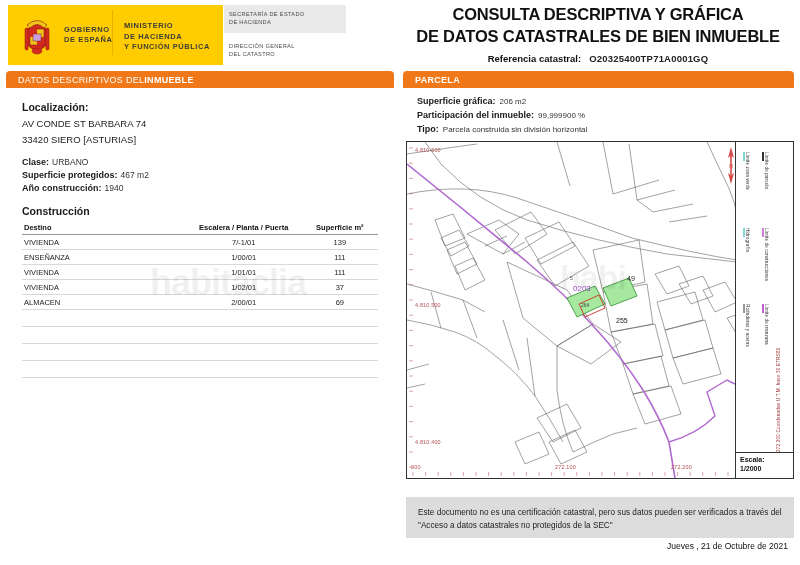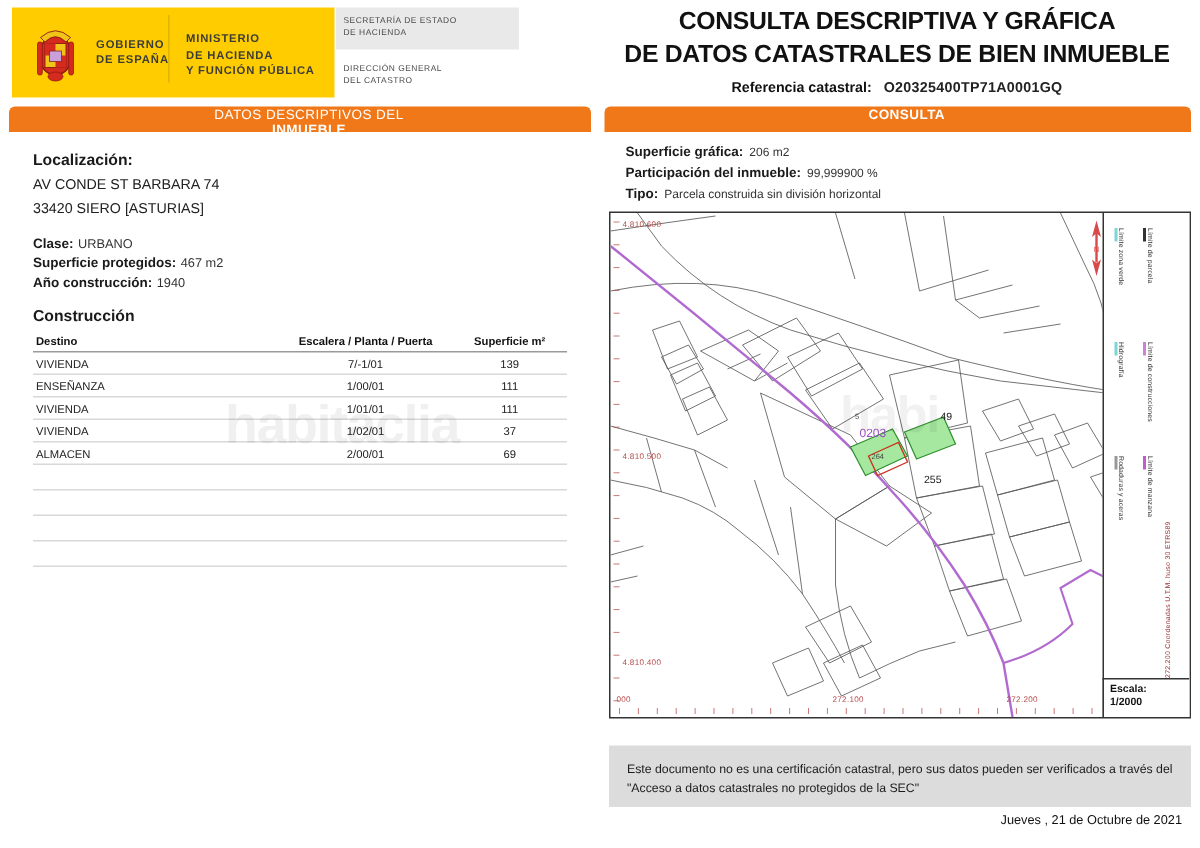--- a/index.html
+++ b/index.html
@@ -48,21 +48,21 @@
   }
   .ref-line{margin-top:5px;font-size:9.5px;}
   .ref-label{font-weight:bold;color:#111;}
   .ref-value{font-weight:bold;color:#222;margin-left:8px;letter-spacing:.2px;}
 
   
   .panel-head{
     position:absolute;height:17px;
     background:#F07818;border-radius:4px 4px 0 0;
     color:#ffffff;font-size:9px;font-weight:bold;letter-spacing:.3px;
-    display:flex;align-items:center;padding-left:12px;box-sizing:border-box;flex-direction:column;
+    display:flex;align-items:center;padding-left:12px;box-sizing:border-box;
   }
   #headLeft{left:6px;top:71px;width:388px;}
   #headRight{left:403px;top:71px;width:391px;}
   .panel-head .light{font-weight:normal;}
 
   
   .left-body{position:absolute;left:6px;top:88px;width:388px;}
   .loc-title{font-size:10.5px;font-weight:bold;margin:13px 0 0 16px;}
   .loc-line{font-size:9.5px;margin:5px 0 0 16px;color:#222;}
   .kv{font-size:9px;margin:3px 0 0 16px;}
@@ -276,21 +276,21 @@
             <td></td>
             <td></td>
           </tr>
         </tbody>
     </table>
   </div>
 
   <div class="wm">habitaclia</div>
 
   <div class="panel-head" id="headRight">
-    <span>CONSULTA</span>
+    <span>PARCELA</span>
   </div>
 
   <div class="right-body">
     <div class="rkv" style="margin-top:8px">
       <b>Superficie gráfica:</b><span>206 m2</span>
     </div>
     <div class="rkv">
       <b>Participación del inmueble:</b><span>99,999900 %</span>
     </div>
     <div class="rkv">

